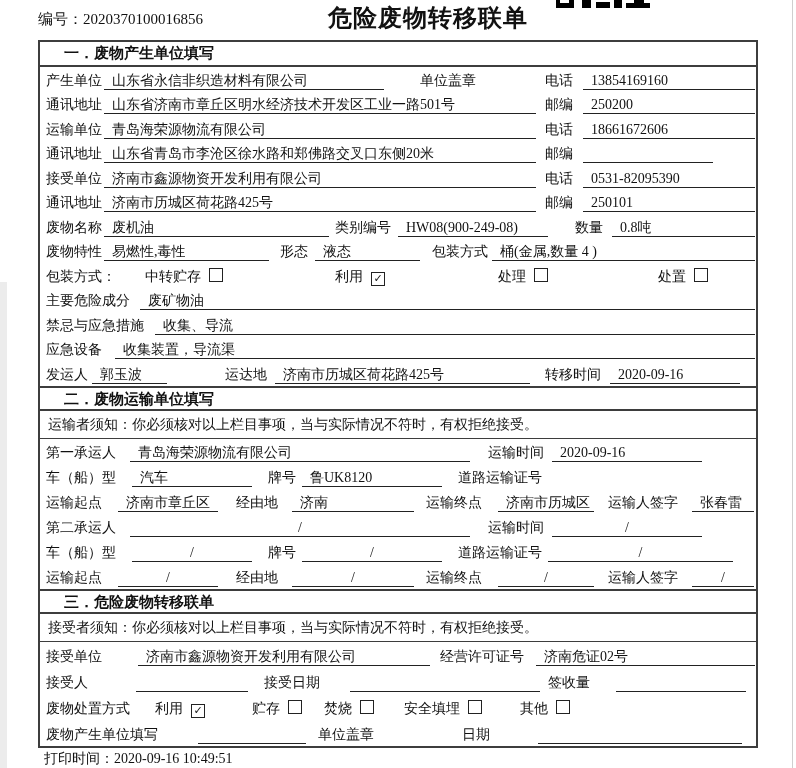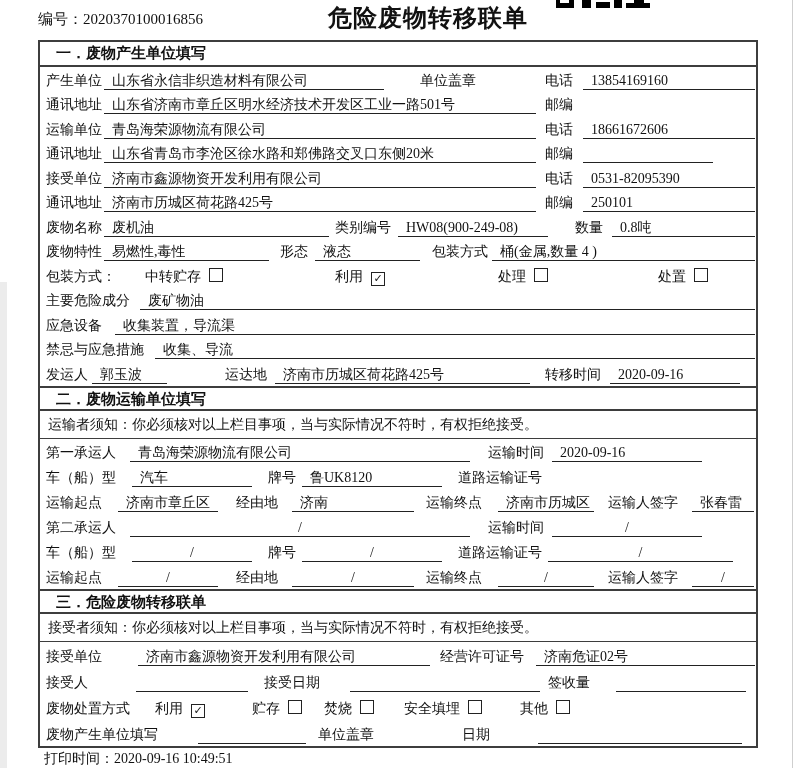--- a/index.html
+++ b/index.html
@@ -8,21 +8,21 @@
   .hdr-no{position:absolute;left:38px;top:10px;font-size:15px;white-space:nowrap;}
   .title{position:absolute;left:328px;top:2px;font-size:24px;font-weight:bold;
          font-family:"Liberation Sans","DejaVu Sans",sans-serif;letter-spacing:1px;white-space:nowrap;}
   .qr{position:absolute;left:556px;top:0;width:94px;height:9px;}
   .qr div{position:absolute;background:#000;}
   .qr .w{background:#fff;}
   .page-edge-r{position:absolute;left:792px;top:0;width:1px;height:768px;background:#cfcfcf;}
   .page-edge-l{position:absolute;left:0;top:282px;width:7px;height:486px;background:#ececec;}
   .tbl{position:absolute;left:38px;top:40px;width:720px;height:708px;
        border:2px solid #3d3d3d;box-sizing:border-box;background:#fff;}
-  .sechdr{height:25px;line-height:22px;box-sizing:border-box;padding-left:16px;
+  .sechdr{height:25px;line-height:22px;box-sizing:border-box;padding-left:24px;
           font-weight:bold;font-size:15px;font-family:"Liberation Sans","DejaVu Sans",sans-serif;
           border-bottom:2px solid #3d3d3d;}
   .sechdr.bt{border-top:2px solid #3d3d3d;}
   .notice{height:28px;line-height:27px;box-sizing:border-box;padding-left:8px;font-size:14px;
           border-bottom:1px solid #3d3d3d;white-space:nowrap;}
   .r{position:relative;}
   .s1 .r{height:24.5px;}
   .s2 .r{height:25px;}
   .s3 .r{height:26px;}
   .l,.v,.opt{position:absolute;bottom:2px;height:19px;line-height:19px;font-size:14px;white-space:nowrap;}
@@ -63,20 +63,21 @@
       <span class="v" style="left:64px;width:280px">山东省永信非织造材料有限公司</span>
       <span class="l" style="left:380px">单位盖章</span>
       <span class="l" style="left:505px">电话</span>
       <span class="v" style="left:543px;width:172px">13854169160</span>
     </div>
 
     <div class="r">
       <span class="l" style="left:6px">通讯地址</span>
       <span class="v" style="left:64px;width:432px">山东省济南市章丘区明水经济技术开发区工业一路501号</span>
       <span class="l" style="left:505px">邮编</span>
+      <span class="v" style="left:543px;width:172px">250200</span>
     </div>
 
     <div class="r">
       <span class="l" style="left:6px">运输单位</span>
       <span class="v" style="left:64px;width:432px">青岛海荣源物流有限公司</span>
       <span class="l" style="left:505px">电话</span>
       <span class="v" style="left:543px;width:172px">18661672606</span>
     </div>
 
     <div class="r">
@@ -133,27 +134,27 @@
         <span>处置</span><span class="cb"></span>
       </span>
     </div>
 
     <div class="r">
       <span class="l" style="left:6px">主要危险成分</span>
       <span class="v" style="left:100px;width:615px">废矿物油</span>
     </div>
 
     <div class="r">
+      <span class="l" style="left:6px">禁忌与应急措施</span>
+      <span class="v" style="left:115px;width:600px">收集、导流</span>
+    </div>
+
+    <div class="r">
       <span class="l" style="left:6px">应急设备</span>
       <span class="v" style="left:75px;width:640px">收集装置，导流渠</span>
-    </div>
-
-    <div class="r">
-      <span class="l" style="left:6px">禁忌与应急措施</span>
-      <span class="v" style="left:115px;width:600px">收集、导流</span>
     </div>
 
     <div class="r">
       <span class="l" style="left:6px">发运人</span>
       <span class="v" style="left:52px;width:75px">郭玉波</span>
       <span class="l" style="left:185px">运达地</span>
       <span class="v" style="left:235px;width:255px">济南市历城区荷花路425号</span>
       <span class="l" style="left:505px">转移时间</span>
       <span class="v" style="left:570px;width:130px">2020-09-16</span>
     </div>

